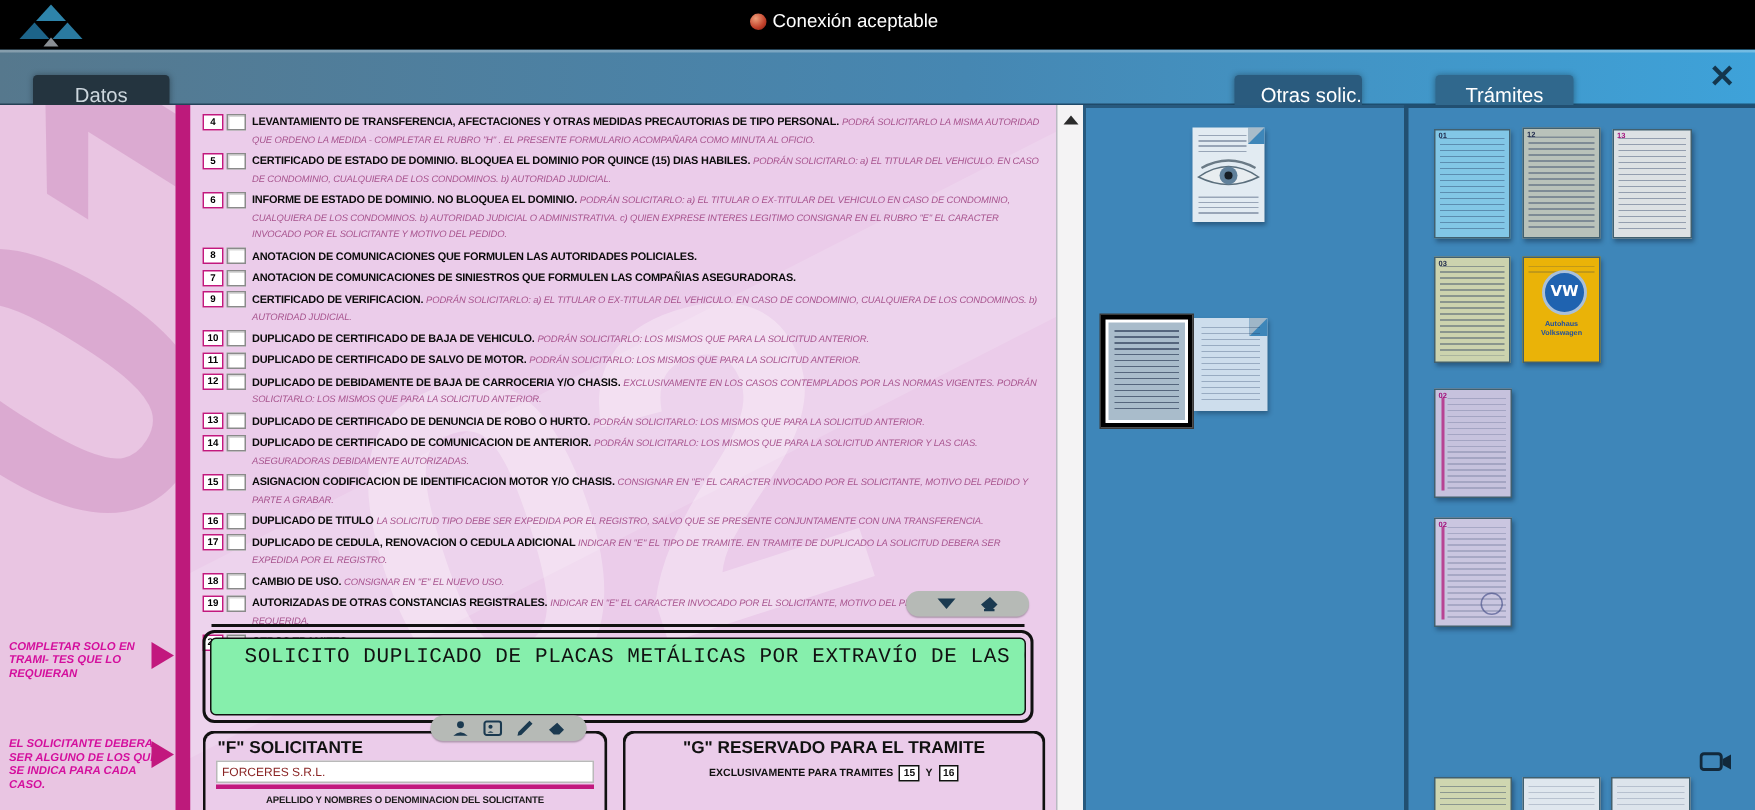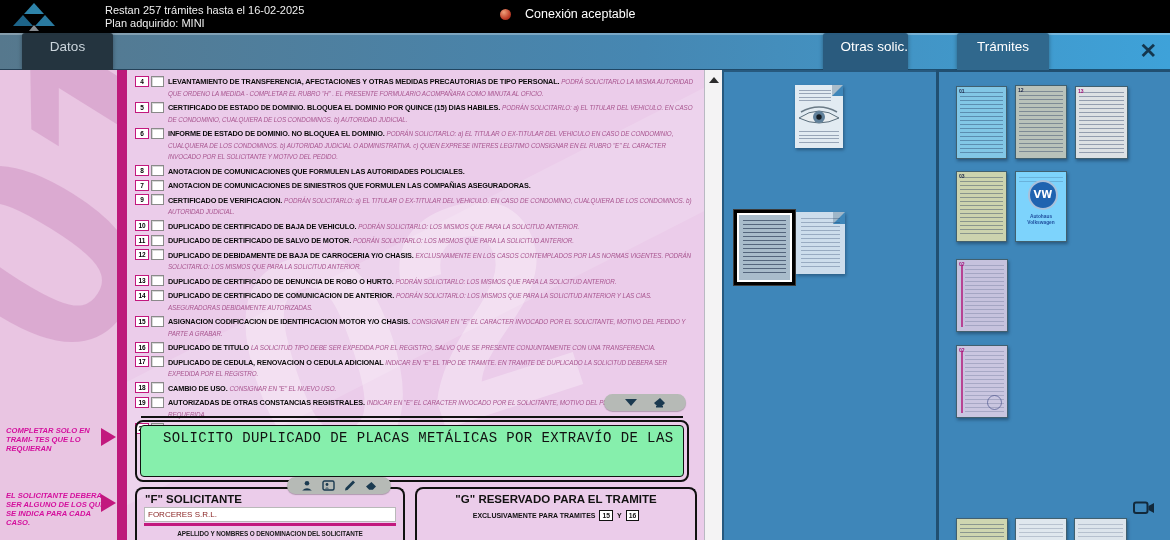--- a/index.html
+++ b/index.html
@@ -3,29 +3,29 @@
 <meta charset="utf-8">
 <style>
   html,body{margin:0;padding:0;}
   body{width:1170px;height:540px;overflow:hidden;position:relative;background:#000;
        font-family:"Liberation Sans",sans-serif;-webkit-font-smoothing:antialiased;}
 
   
   .topbar{position:absolute;left:0;top:0;width:1170px;height:33px;background:#000;}
   .logo{position:absolute;left:8px;top:2px;}
   .topbar-lines{position:absolute;left:105px;top:4px;color:#efefef;font-size:11px;line-height:12.5px;}
-  .conn{position:absolute;left:500px;top:7px;display:flex;align-items:center;gap:14px;color:#fff;font-size:12.5px;}
+  .conn{position:absolute;left:500px;top:7px;display:flex;align-items:center;gap:4px;color:#fff;font-size:12.5px;}
   .conn-dot{width:11px;height:11px;border-radius:50%;
             background:radial-gradient(circle at 35% 30%,#ef9f7a,#c1402a 60%,#7c1d10);}
 
   
   .tabbar{position:absolute;left:0;top:33px;width:1170px;height:37px;
           background:linear-gradient(90deg,#56788d 0%,#4687b2 55%,#3ea2d9 100%);
           box-shadow:inset 0 2px 0 rgba(255,255,255,.28), inset 0 -1px 0 rgba(0,20,40,.55);}
-  .tab{position:absolute;bottom:0;height:37px;line-height:27px;text-align:center;font-size:13.5px;
+  .tab{position:absolute;bottom:0;height:20px;line-height:27px;text-align:center;font-size:13.5px;
        border-radius:3px 3px 0 0;box-shadow:0 0 4px rgba(0,0,0,.35);cursor:default;}
   .tab-datos{left:22px;width:91px;background:#24343f;color:#ccd6dd;}
   .tab-otras{left:823px;width:85px;background:#2a5b7e;color:#fff;text-align:right;}
   .tab-tram{left:957px;width:92px;background:#30688d;color:#fff;}
   .close-x{position:absolute;right:13px;top:6px;font-size:21px;font-weight:900;color:#14364d;}
 
   
   .main{position:absolute;left:0;top:70px;width:1170px;height:470px;background:#ebccea;}
 
   
@@ -136,21 +136,21 @@
   .page-icon .fold{position:absolute;right:0;top:0;width:0;height:0;
              border-left:12px solid #9fb6c8;border-top:12px solid #3e86b9;transform:rotate(90deg);}
   .page-icon .tl{position:absolute;inset:6px 5px;
           background:repeating-linear-gradient(180deg,rgba(30,55,95,.3) 0 1px,transparent 1px 4px);}
 
   
   .t1{left:20px;top:16px;width:49px;height:71px;background:#82c7e6;}
   .t2{left:79px;top:15px;width:50px;height:72px;background:#b9c2ba;}
   .t3{left:139px;top:16px;width:51px;height:71px;background:#dde1e4;}
   .t4{left:20px;top:101px;width:49px;height:69px;background:#ccd3ae;}
-  .t5{left:79px;top:101px;width:50px;height:69px;background:#7dd3fc;}
+  .t5{left:79px;top:101px;width:50px;height:69px;background:#eab308;}
   .t6{left:20px;top:189px;width:50px;height:71px;background:#c6c2dd;}
   .t7{left:20px;top:275px;width:50px;height:71px;background:#cac6e0;}
   .b1{left:20px;top:448px;width:50px;height:22px;background:#cfd6b0;}
   .b2{left:79px;top:448px;width:50px;height:22px;background:#dfe7ee;}
   .b3{left:138px;top:448px;width:51px;height:22px;background:#dce4ec;}
 
   .vw-circle{position:absolute;left:12px;top:8px;width:26px;height:26px;border-radius:50%;
              background:#1f63b0;border:2px solid #a9c0da;color:#fff;text-align:center;
              font-weight:bold;font-size:10px;line-height:26px;font-family:"DejaVu Sans",sans-serif;}
   .vw-text{position:absolute;left:0;right:0;top:42px;text-align:center;color:#1f4f9e;
@@ -162,24 +162,20 @@
 </head>
 <body>
 
 <div class="topbar">
   <svg class="logo" width="52" height="30" viewBox="0 0 52 30">
     <polygon points="26,1 16,12 36,12" fill="#2e84aa"></polygon>
     <polygon points="15,13 5,24 25,24" fill="#1d6489"></polygon>
     <polygon points="37,13 27,24 47,24" fill="#2a7aa0"></polygon>
     <polygon points="26,23 21,29 31,29" fill="#8a8f94"></polygon>
   </svg>
-  <div class="topbar-lines">
-    <div>Restan 257 trámites hasta el 16-02-2025</div>
-    <div>Plan adquirido: MINI</div>
-  </div>
   <div class="conn">
     <span class="conn-dot"></span>
     <span>Conexión aceptable</span>
   </div>
 </div>
 
 <div class="tabbar">
   <div class="tab tab-datos">Datos</div>
   <div class="tab tab-otras">Otras solic.</div>
   <div class="tab tab-tram">Trámites</div>

